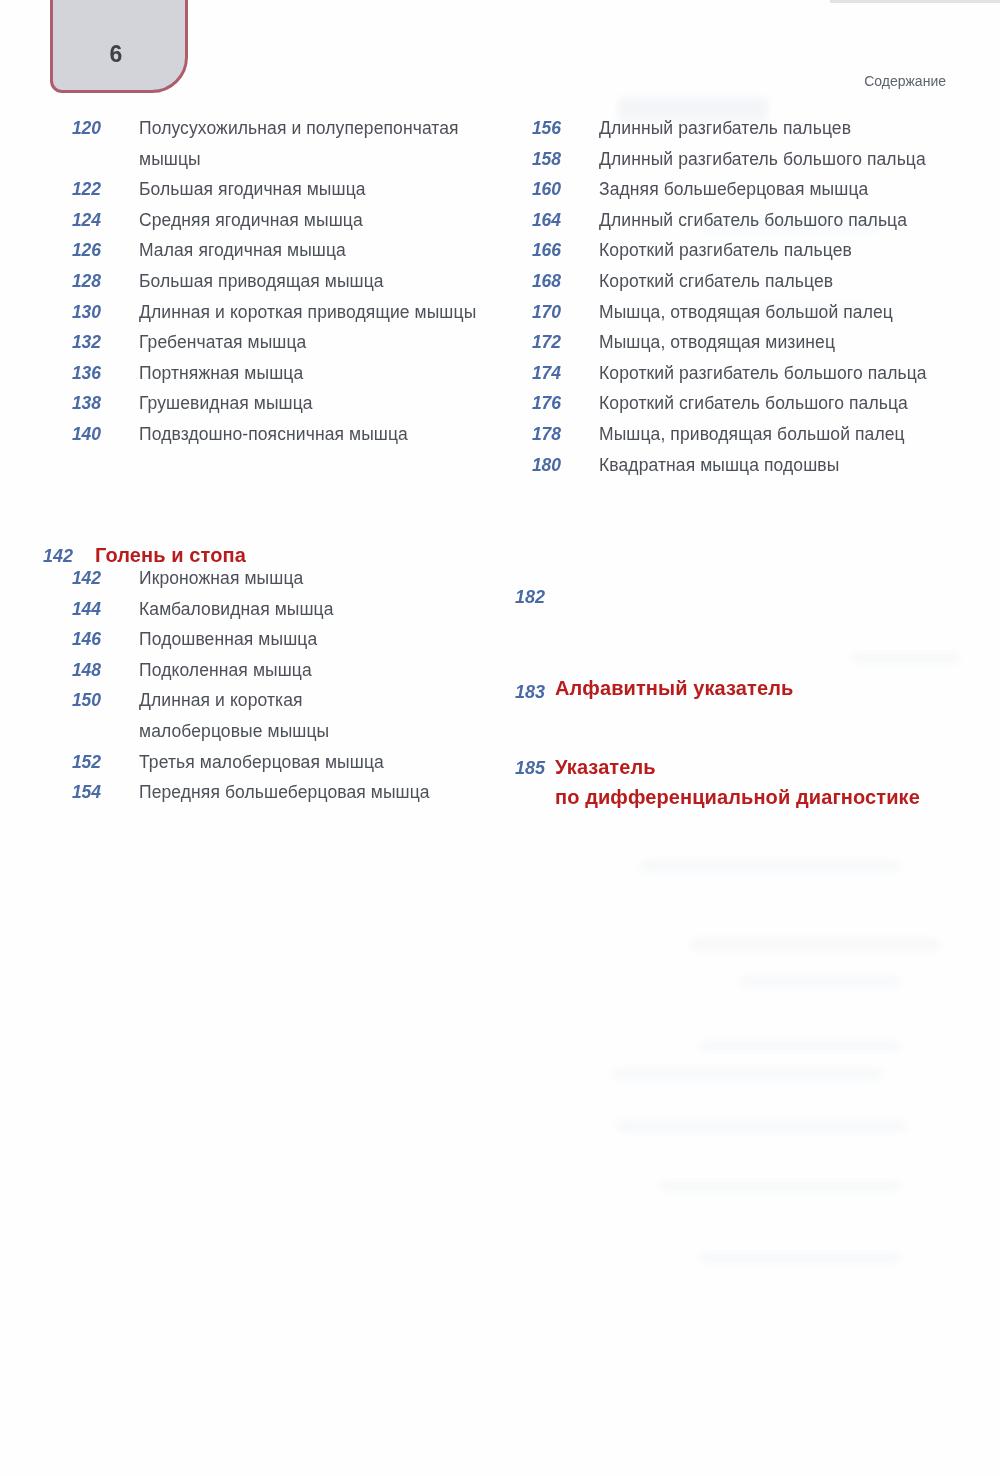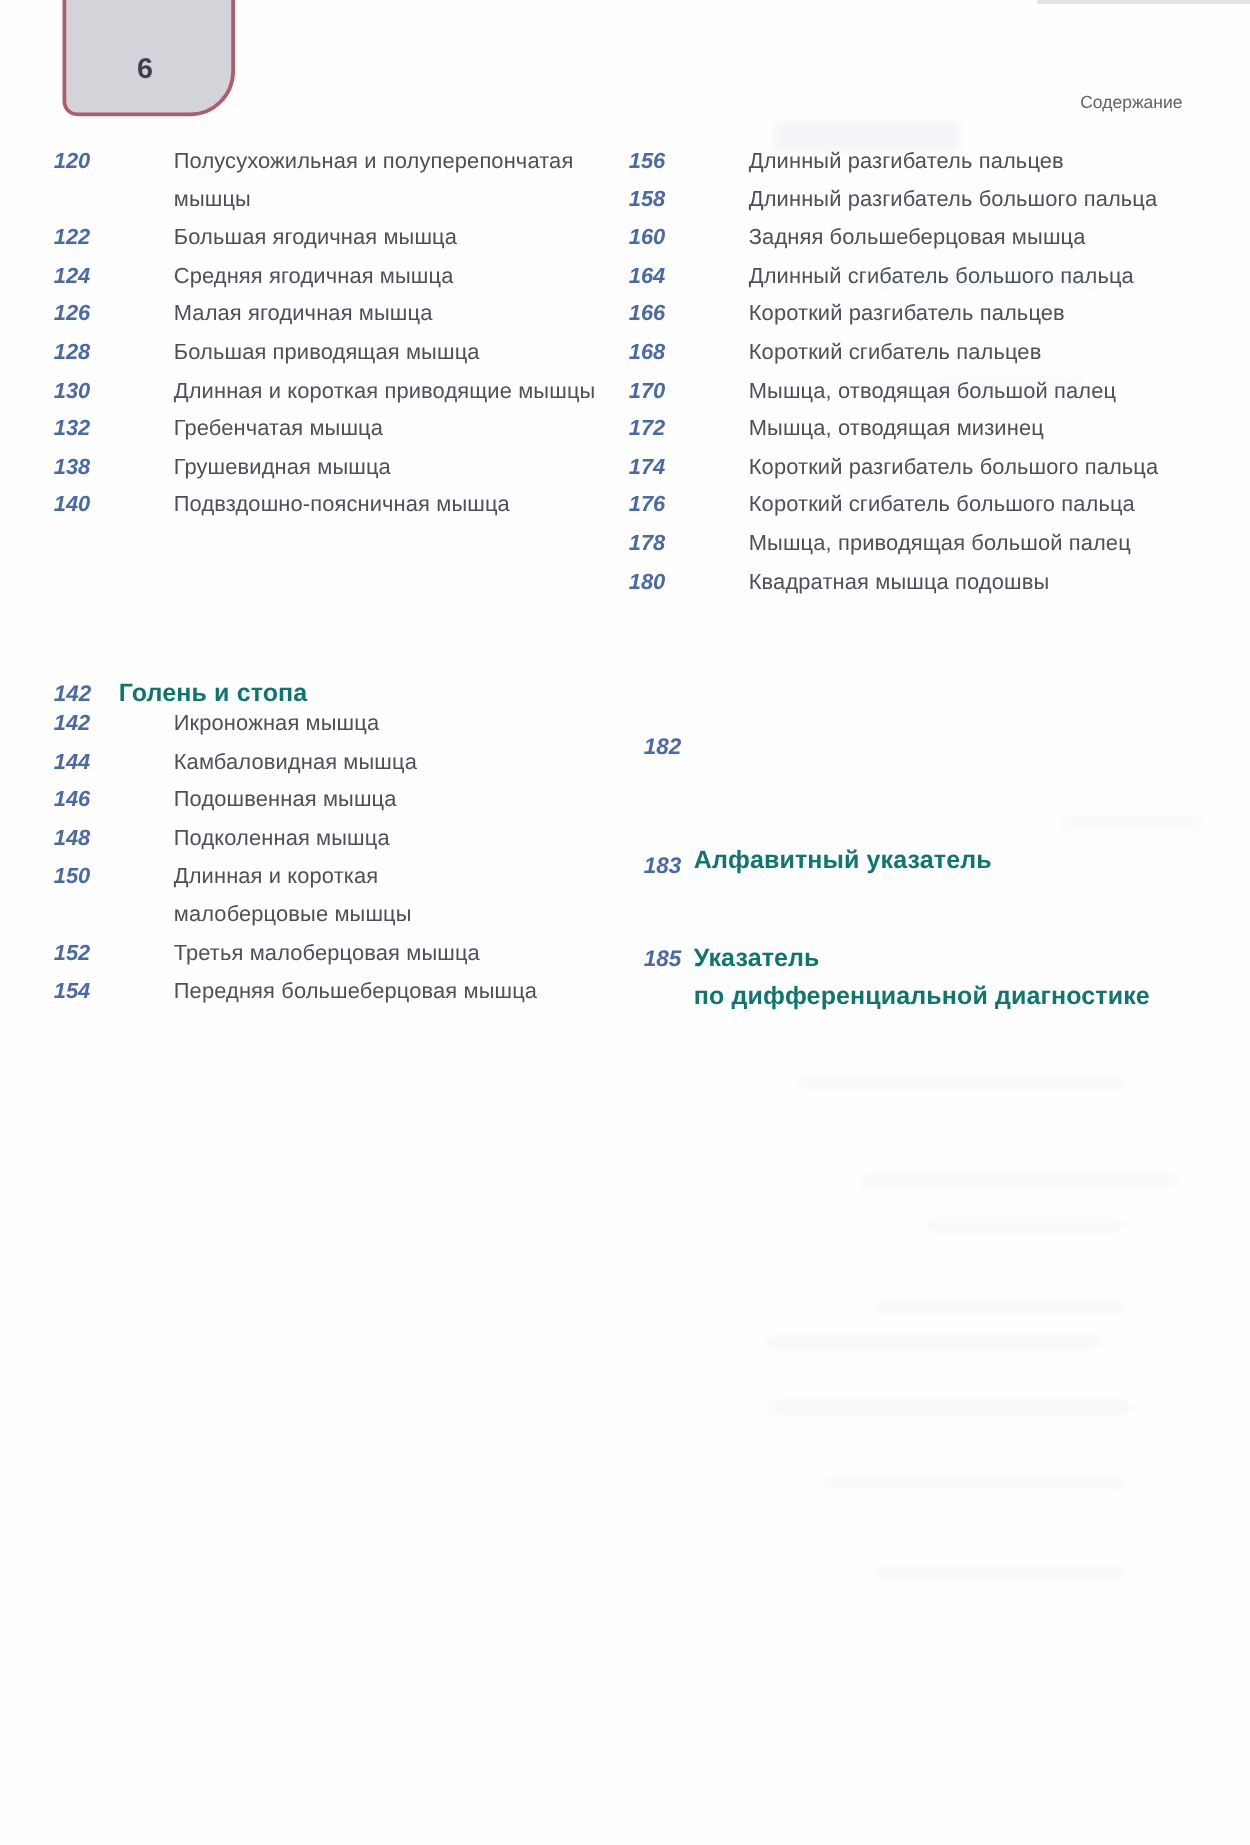--- a/index.html
+++ b/index.html
@@ -62,21 +62,21 @@
   .toc-row {
     display: flex;
     align-items: baseline;
     font-size: 17.5px;
     line-height: 30.6px;
     color: #4c5058;
   }
   .toc-row .num {
     flex: none;
     width: 87px;
-    text-align: left;
+    text-align: center;
     font-style: italic;
     font-weight: bold;
     color: #4a6aa6;
   }
   .toc-row .txt { margin-left: 9px; letter-spacing: 0.1px; }
 
   
   .section-head {
     position: absolute;
     display: flex;
@@ -89,21 +89,21 @@
     font-style: italic;
     font-weight: bold;
     font-size: 18px;
     color: #4a6aa6;
   }
   .section-head .sec-title {
     margin-left: 10px;
     font-weight: bold;
     font-size: 20px;
     line-height: 30px;
-    color: #0f766e;
+    color: #b91c1c;
     letter-spacing: 0.1px;
   }
   .section-head.right .sec-num { text-align: right; }
 
   
   .ghost {
     position: absolute;
     background: #8fa6c4;
     border-radius: 6px;
     filter: blur(3px);
@@ -161,20 +161,24 @@
       </div>
       <div class="toc-row">
         <span class="num">130</span>
         <span class="txt">Длинная и короткая приводящие мышцы</span>
       </div>
       <div class="toc-row">
         <span class="num">132</span>
         <span class="txt">Гребенчатая мышца</span>
       </div>
       <div class="toc-row">
+        <span class="num">136</span>
+        <span class="txt">Портняжная мышца</span>
+      </div>
+      <div class="toc-row">
         <span class="num">138</span>
         <span class="txt">Грушевидная мышца</span>
       </div>
       <div class="toc-row">
         <span class="num">140</span>
         <span class="txt">Подвздошно-поясничная мышца</span>
       </div>
     </div>
 
   <div class="section-head" style="left:43px; top:540px;">

